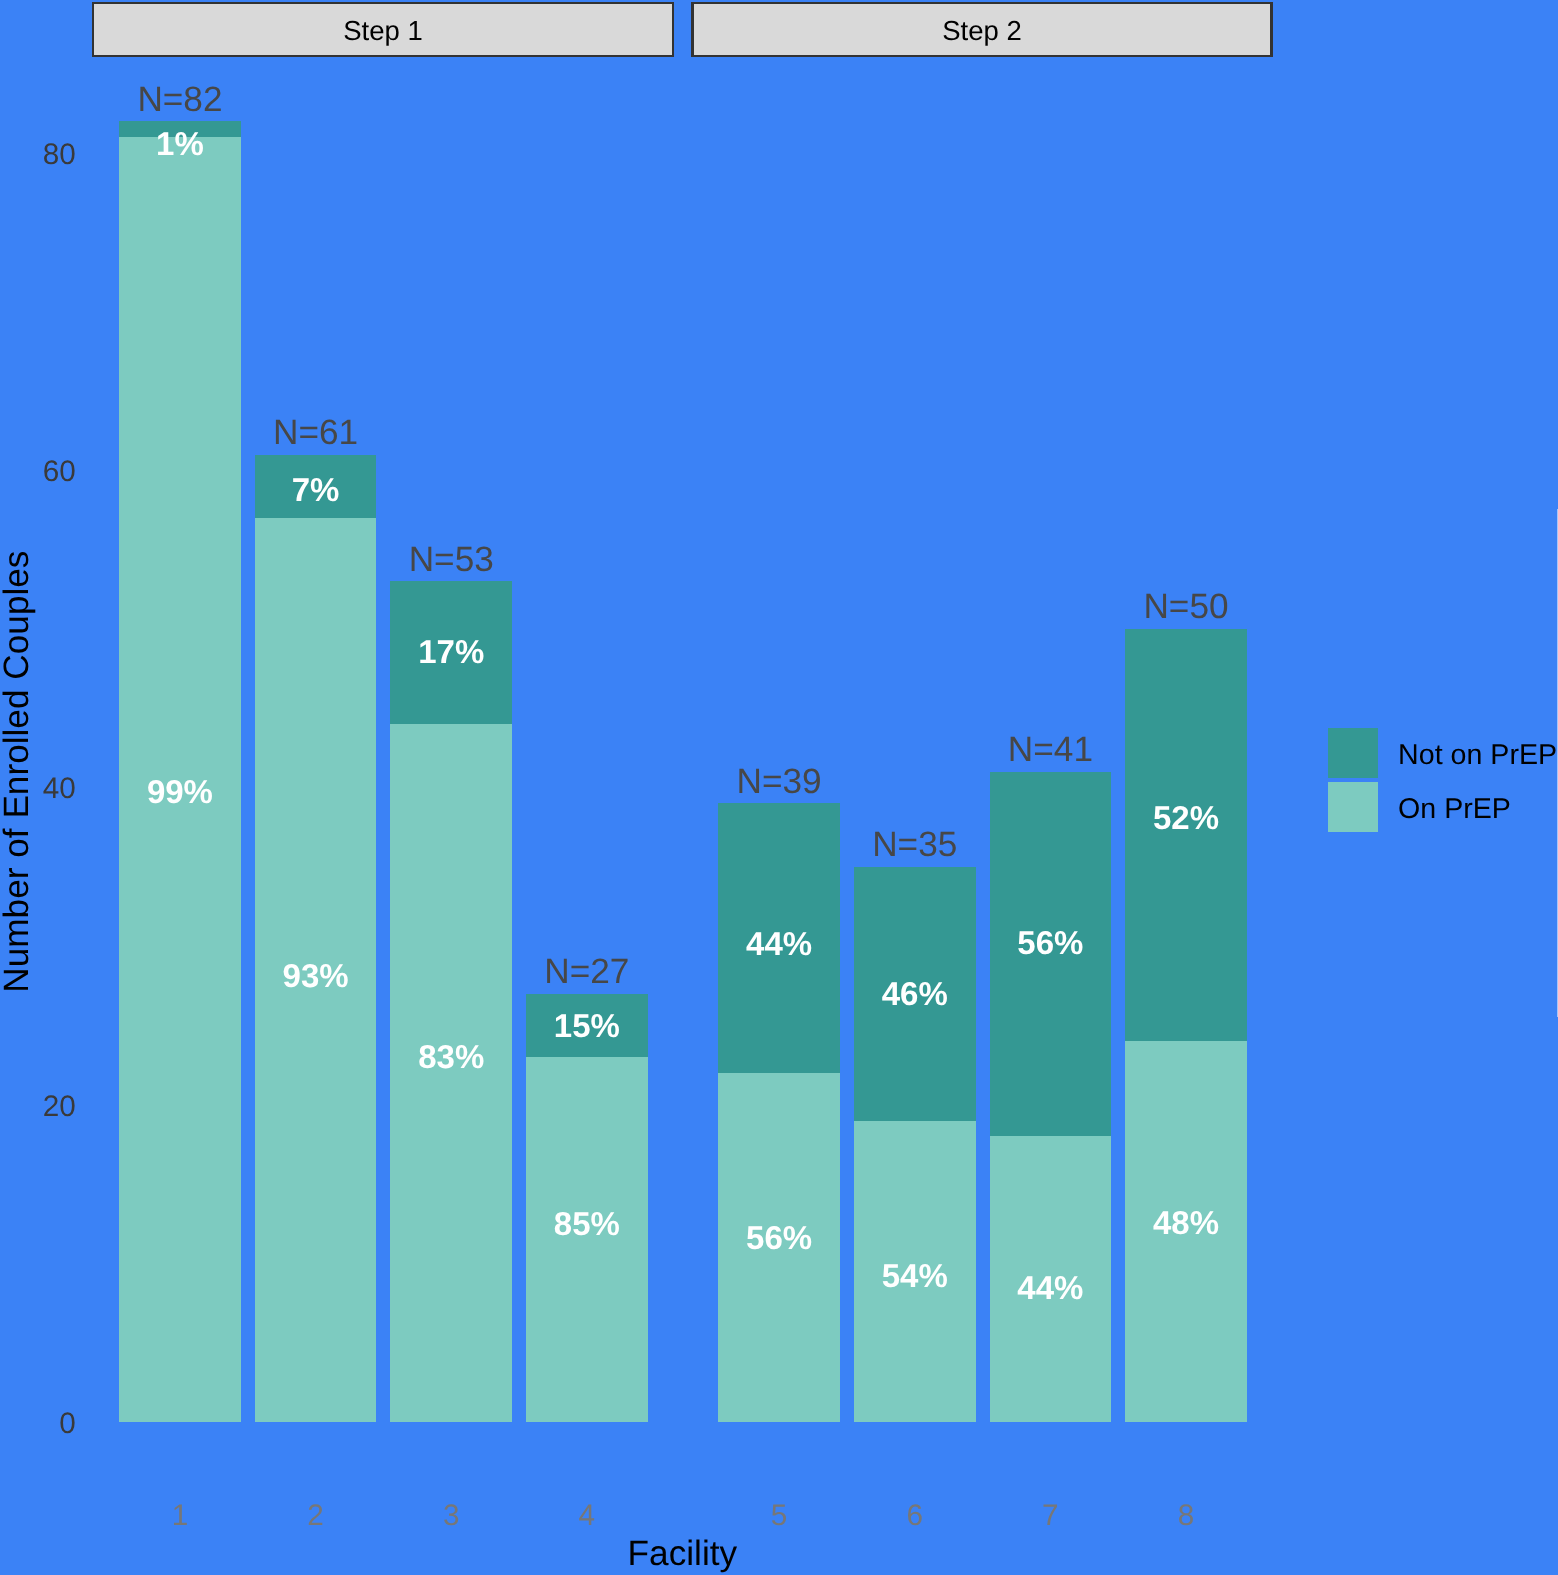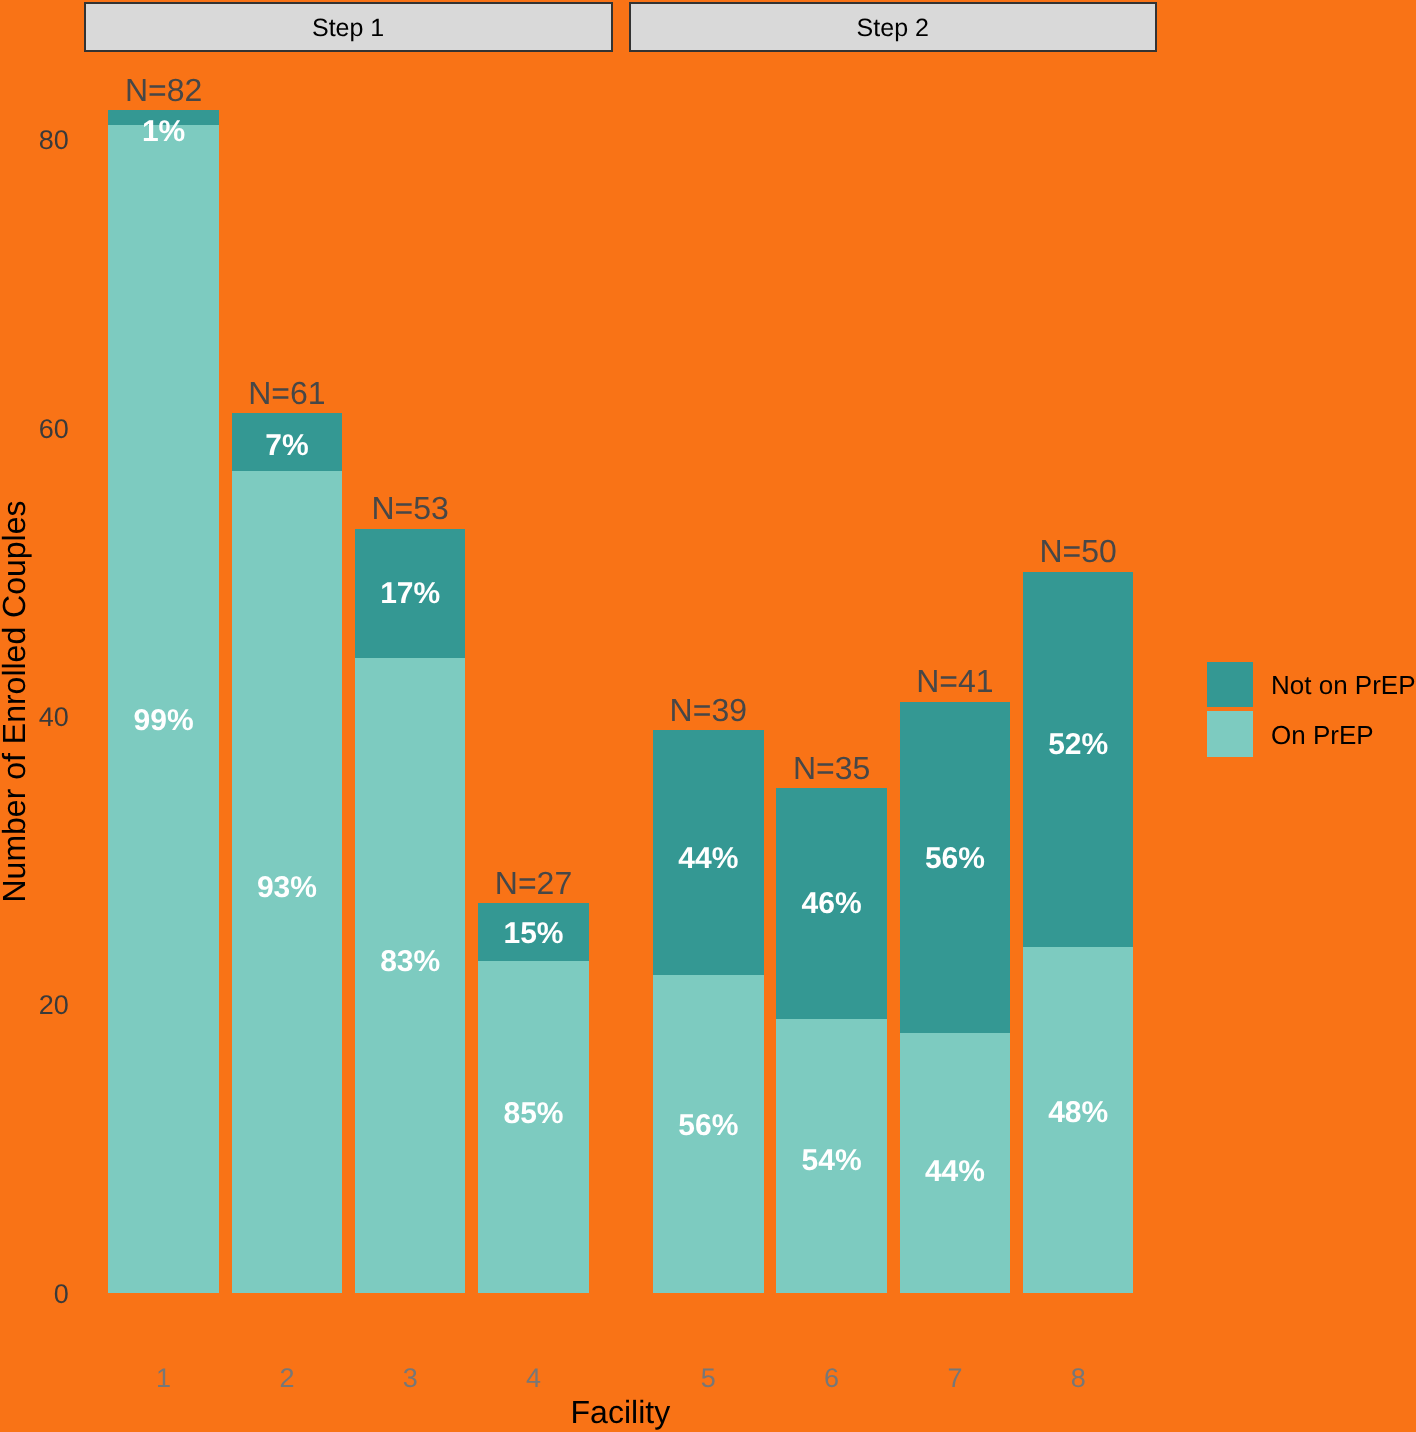--- a/index.html
+++ b/index.html
@@ -11,21 +11,21 @@
   body {
     width: 1416px;
     height: 1432px;
     overflow: hidden;
     font-family: "Liberation Sans", sans-serif;
   }
   #figure {
     position: relative;
     width: 1416px;
     height: 1432px;
-    background: #f97316;
+    background: #3b82f6;
   }
   svg { display: block; }
   svg text {
     font-family: "Liberation Sans", sans-serif;
     -webkit-font-smoothing: antialiased;
     text-rendering: geometricPrecision;
   }
   .tick-label   { font-size: 27px; fill: #3A3A3A; }
   .xtick-label  { font-size: 27px; fill: #777777; }
   .axis-title   { font-size: 32px; fill: #000000; }

